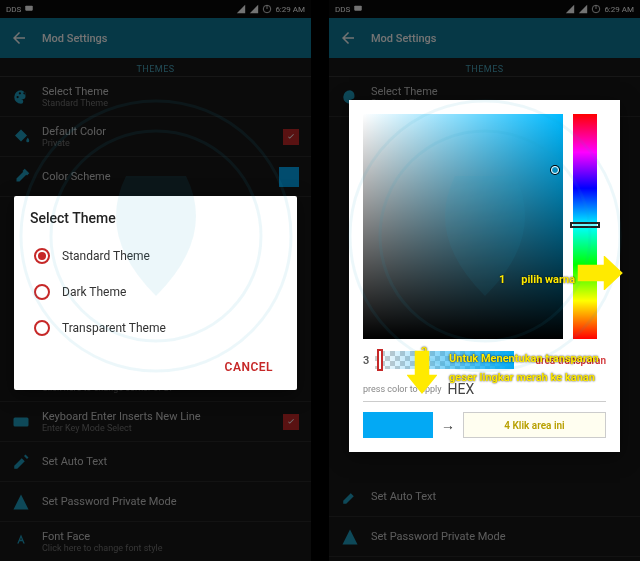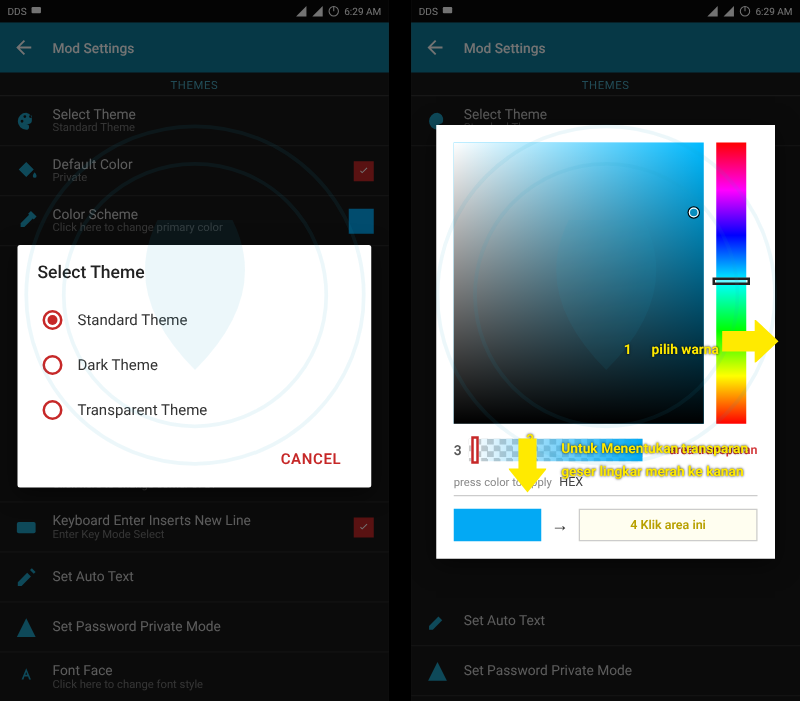--- a/index.html
+++ b/index.html
@@ -166,21 +166,21 @@
   .alpha-cursor {
     position:absolute; left:2px; top:-2px; bottom:-2px; width:6px;
     border:2px solid #c62828; background:#fff;
   }
   .area-trans { color:#d2373a; font-size:10px; font-weight:600;margin-left:16px; }
   .hex-row {
     display:flex; align-items:center; gap:6px;
     border-bottom:1px solid #ccc; padding:4px 0; margin-top:8px;
   }
   .hex-label { font-size:9px; color:#888; }
-  .hex-field { font-size:10px; color:#444; }
+  .hex-field { font-size:14px; color:#444; }
   .apply-row { display:flex; align-items:center; gap:8px; margin-top:10px; }
   .apply-swatch { width:70px; height:26px; background:#03a9f4; }
   .apply-arrow { font-size:14px; color:#333; }
   .apply-area {
     flex:1; height:26px; background:#fffef0;
     border:1px solid #ccc;
     display:flex; align-items:center; justify-content:center;
     font-size:10px; color:#b8a000; font-weight:600;
   }
   
@@ -261,21 +261,20 @@
             </svg>
           </div>
       </div>
 
       <div class="setting-item">
         <svg class="setting-icon" viewBox="0 0 24 24">
             <path d="M20 4l-3-3-3 3 1 1-9 9v4h4l9-9 1 1 3-3-3-3z"></path>
           </svg>
         <div class="setting-texts">
           <div class="setting-title">Color Scheme</div>
-          <div class="setting-sub">Click here to change primary color</div>
         </div>
         <div class="color-swatch"></div>
       </div>
 
       <div style="height:165px"></div>
 
       <div class="setting-item">
         <svg class="setting-icon" viewBox="0 0 24 24">
             <circle cx="12" cy="8" r="4"></circle>
             <path d="M4 20c0-4 16-4 16 0z"></path>

